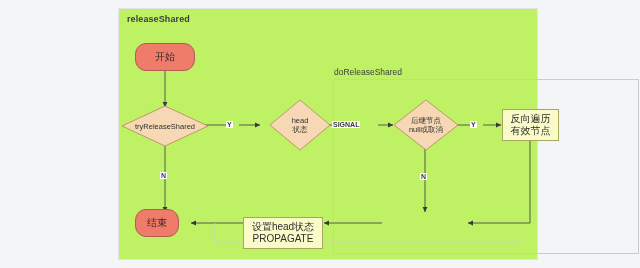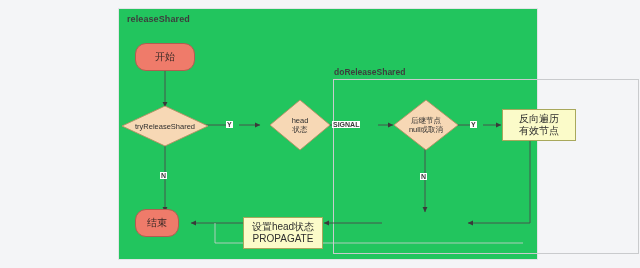--- a/index.html
+++ b/index.html
@@ -19,21 +19,21 @@
     height: 268px;
     background: #f4f5f7;
   }
   
   .card {
     position: absolute;
     left: 118px;
     top: 8px;
     width: 420px;
     height: 252px;
-    background: #22c55e;
+    background: #bef264;
     border: 1px solid #e2e4e6;
     box-sizing: border-box;
   }
   .card-title {
     position: absolute;
     left: 8px;
     top: 5px;
     font-size: 9px;
     font-weight: bold;
     color: #3d3d3d;
@@ -48,21 +48,21 @@
     height: 175px;
     border: 1px solid #c9cbcd;
     box-sizing: border-box;
     background: transparent;
   }
   .subframe-title {
     position: absolute;
     left: 215px;
     top: 58px;
     font-size: 8.5px;
-    font-weight: bold;
+    font-weight: normal;
     color: #3d3d3d;
   }
 
   
   .node {
     position: absolute;
     box-sizing: border-box;
     display: flex;
     align-items: center;
     justify-content: center;
@@ -193,21 +193,21 @@
     </div>
 
     <div class="diamond-wrap" style="left:274px; top:90px; width:66px; height:52px;">
       <svg width="66" height="52" viewBox="0 0 66 52">
         <polygon points="33,1 65,26 33,51 1,26" fill="#f7d8b5" stroke="#b98f63" stroke-width="0.9"></polygon>
       </svg>
       <div class="diamond-label">后继节点
 null或取消</div>
     </div>
 
-    <div class="node rect" style="left:383px; top:100px; width:74px; height:32px;">反向遍历
+    <div class="node rect" style="left:383px; top:100px; width:57px; height:32px;">反向遍历
 有效节点</div>
 
 
     <div class="node rect" style="left:124px; top:208px; width:80px; height:32px;">设置head状态
 PROPAGATE</div>
 
     <div class="edge-label" style="left:107px; top:112px;">Y</div>
 
     <div class="edge-label" style="left:41px; top:163px;">N</div>
 

